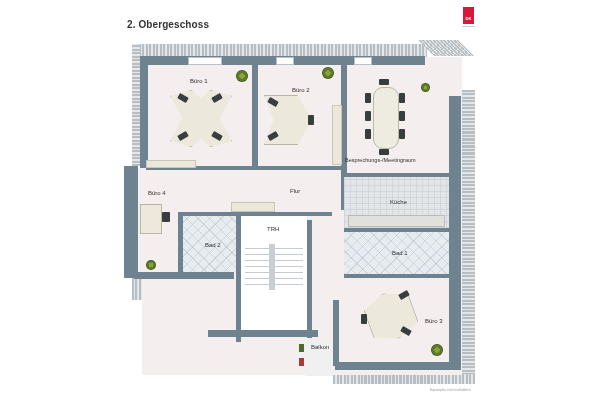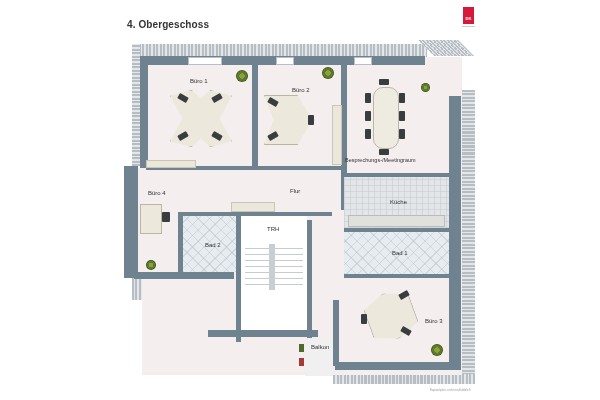--- a/index.html
+++ b/index.html
@@ -20,21 +20,21 @@
   .desk{background:#ece9dc;border:1px solid #b9b6a8;}
   .chair{background:#3a3d40;border-radius:1px;}
   .plant{width:12px;height:12px;border-radius:50%;background:radial-gradient(circle,#8aa238 0 30%,#5d7a2a 31% 60%,#3f5520 61%);}
   .sofa{background:#ebe8db;border:1px solid #c9c6b6;}
   .window{background:#fff;border:1px solid #b8c0c6;}
   .disc{font-size:3px;color:#999;}
 </style>
 </head>
 <body>
 
-<div class="abs title">4. Obergeschoss</div>
+<div class="abs title">2. Obergeschoss</div>
 <div class="abs logo"></div>
 <div class="abs logo-txt">DK</div>
 <div class="abs logo-sub"></div>
 
 <div class="abs" style="left:0;top:0;width:600px;height:400px;">
 
   <div class="abs roof" style="left:132px;top:44px;width:295px;height:13px;"></div>
 
   <div class="abs roof" style="left:418px;top:40px;width:40px;height:16px;transform:skewX(45deg);transform-origin:left top;"></div>
   <div class="abs roofv" style="left:462px;top:90px;width:13px;height:292px;"></div>

